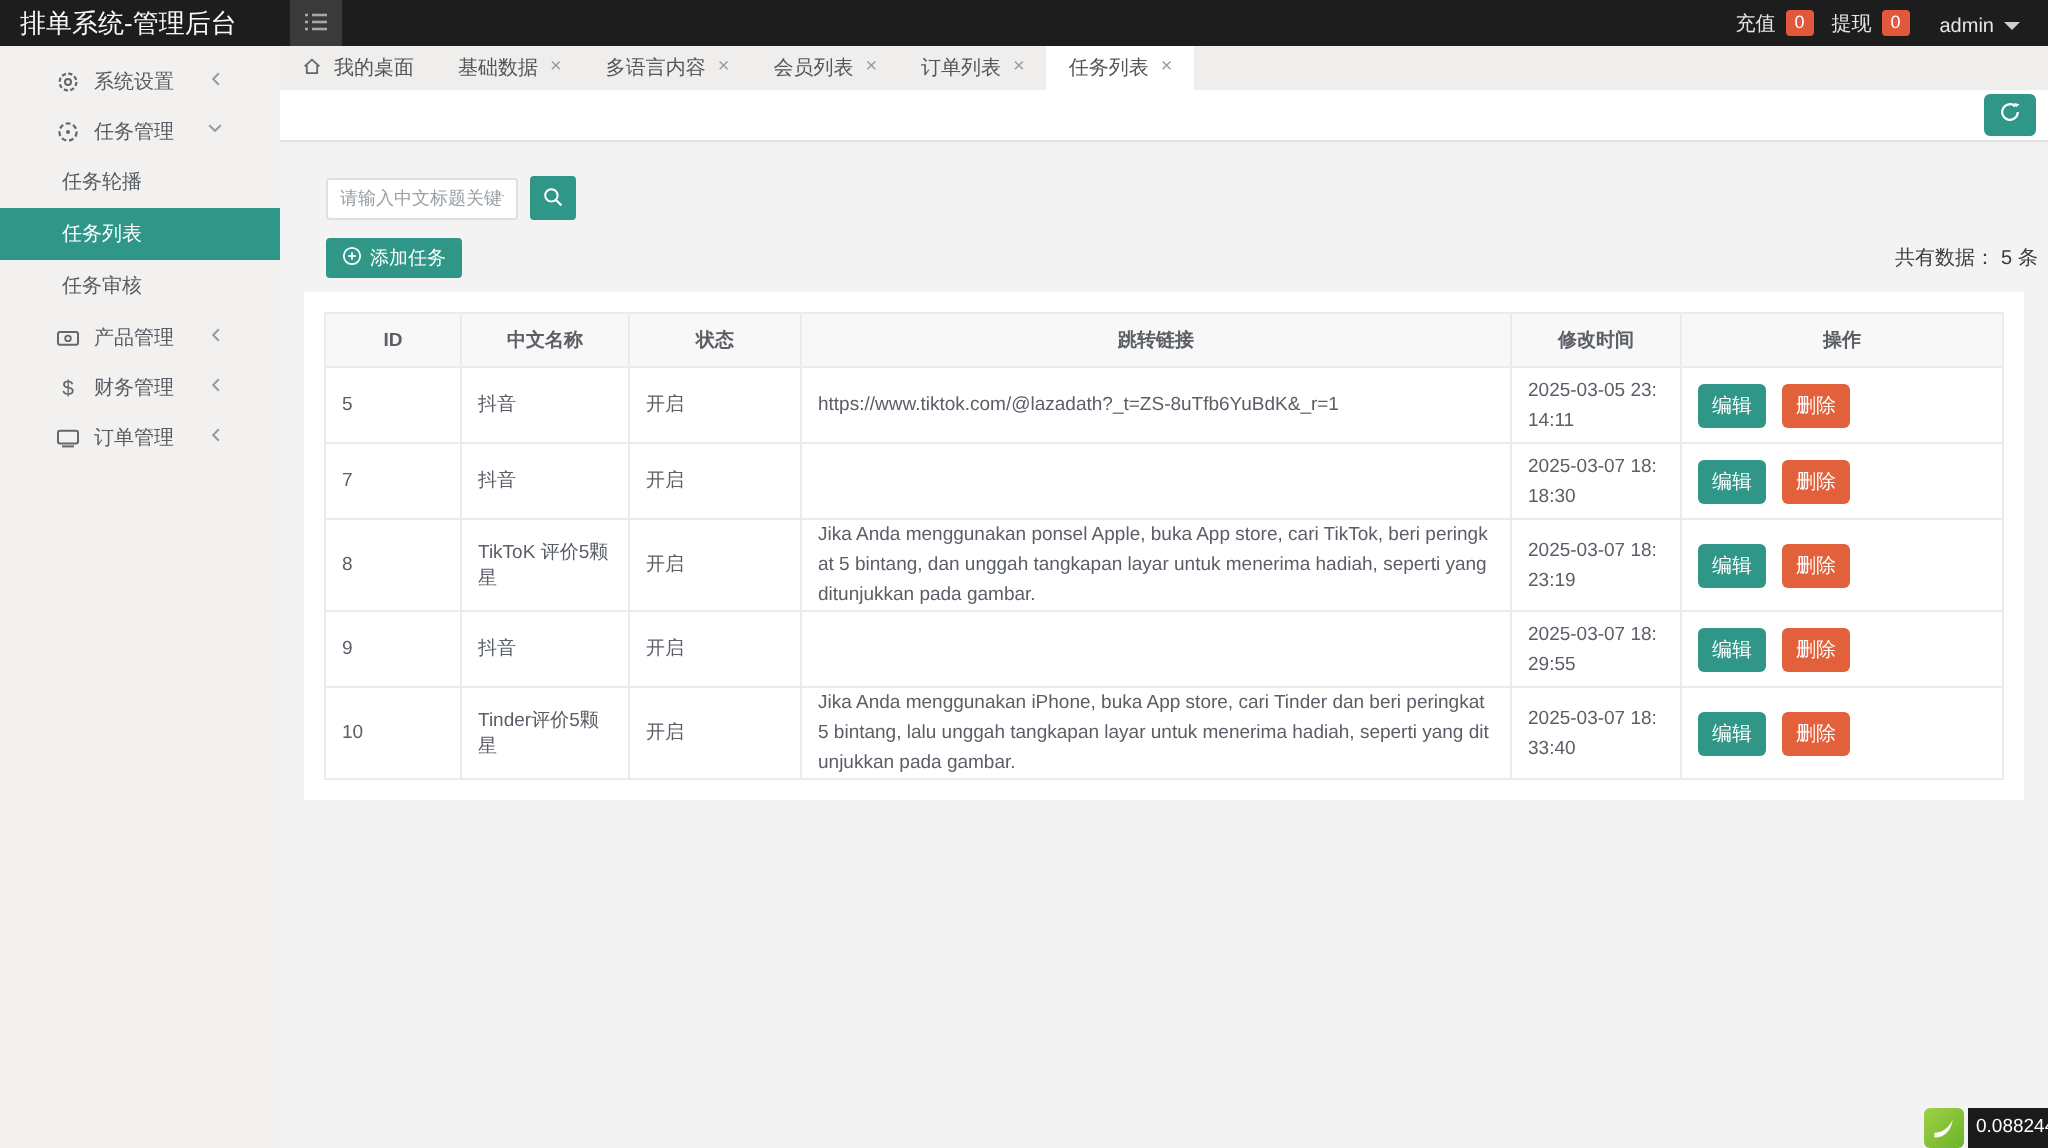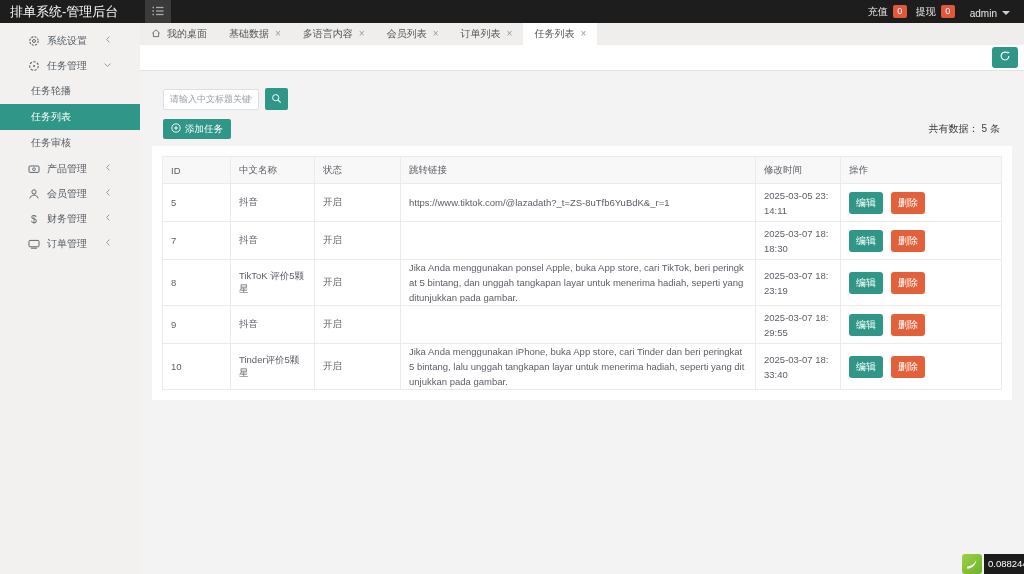--- a/index.html
+++ b/index.html
@@ -36,29 +36,29 @@
   
   .subbar { position:absolute; top:45px; left:140px; right:0; height:26px; background:#fff; border-bottom:1px solid #e3e3e3; z-index:9; }
   .refresh-btn { position:absolute; right:6px; top:2px; width:26px; height:21px; background:#2f9688; border:none; border-radius:3px; display:flex; align-items:center; justify-content:center; cursor:pointer; }
 
   
   .content { position:absolute; top:71px; left:140px; right:0; bottom:0; background:#f3f3f4; }
   .search-row { margin:17px 0 0 23px; display:flex; align-items:center; gap:6px; }
   .search-input { width:96px; height:21px; border:1px solid #dcdfe6; border-radius:2px; background:#fff; padding:0 6px; font-size:9px; color:#555; font-family:"Liberation Sans", sans-serif; }
   .search-input::placeholder { color:#9aa0a6; }
   .search-btn { width:23px; height:22px; background:#2f9688; border:none; border-radius:2px; display:flex; align-items:center; justify-content:center; cursor:pointer; }
-  .add-row { margin:9px 20px 0 23px; display:flex; align-items:center; }
+  .add-row { margin:9px 1px 0 23px; display:flex; align-items:center; }
   .add-btn { height:20px; padding:0 8px; background:#2f9688; border:none; border-radius:2px; color:#fff; font-size:9.5px; display:flex; align-items:center; gap:4px; cursor:pointer; font-family:"Liberation Sans", sans-serif; }
   .total { margin-left:auto; font-size:10px; color:#3c3c3c; padding-right:4px; }
   .total .cnt { margin:0 3px; }
 
   .panel { margin:7px 12px 0 12px; background:#fff; padding:10px; }
   table.data { width:100%; border-collapse:collapse; table-layout:fixed; font-size:9.5px; color:#5a5e66; }
   table.data th, table.data td { border:1px solid #ebebeb; padding:0 8px; text-align:left; vertical-align:middle; overflow:hidden; }
-  table.data th { background:#f8f8f9; height:27px; font-weight:normal; color:#5c6066; }
+  table.data th { background:#f8f8f9; height:27px; font-weight:bold; color:#5c6066;text-align:center; }
   table.data td { height:38px; }
   td.link-cell { word-break:break-all; line-height:15px; padding:5px 8px; }
   td.time-cell { word-break:break-all; line-height:15px; padding:4px 8px; }
   .btn { border:none; border-radius:3px; color:#fff; font-size:10px; padding:4px 7px; margin-right:8px; cursor:pointer; font-family:"Liberation Sans", sans-serif; }
   .btn.edit { background:#2f9688; }
   .btn.del { background:#e2613a; }
 
   
   .debug-widget { position:absolute; right:0; bottom:0; display:flex; align-items:flex-end; z-index:40; }
   .debug-icon { width:20px; height:20px; border-radius:3px; background:linear-gradient(135deg,#9ed145,#6cb32b); margin-right:2px; display:flex; align-items:center; justify-content:center; cursor:pointer; }
@@ -146,32 +146,20 @@
             <rect x="1" y="3" width="10" height="6.4" rx="1" fill="none" stroke="#60676d" stroke-width="1"></rect>
             <circle cx="6" cy="6.2" r="1.4" fill="none" stroke="#60676d" stroke-width="0.9"></circle>
           </svg>
       </span>
       <span class="mi-label">产品管理</span>
       <span><svg width="8" height="9" viewBox="0 0 8 9">
             <path d="M5.4 1.6 L2.6 4.5 L5.4 7.4" fill="none" stroke="#9a9a9a" stroke-width="1"></path>
           </svg></span>
     </div>
 
-    <div class="menu-item">
-      <span class="mi-icon">
-        <svg width="12" height="12" viewBox="0 0 12 12">
-            <circle cx="6" cy="3.9" r="2.1" fill="none" stroke="#60676d" stroke-width="1"></circle>
-            <path d="M1.8 10.4 C2.5 8.2 4.1 7.1 6 7.1 C7.9 7.1 9.5 8.2 10.2 10.4" fill="none" stroke="#60676d" stroke-width="1"></path>
-          </svg>
-      </span>
-      <span class="mi-label">会员管理</span>
-      <span><svg width="8" height="9" viewBox="0 0 8 9">
-            <path d="M5.4 1.6 L2.6 4.5 L5.4 7.4" fill="none" stroke="#9a9a9a" stroke-width="1"></path>
-          </svg></span>
-    </div>
 
     <div class="menu-item">
       <span class="mi-icon">
         <svg width="12" height="12" viewBox="0 0 12 12">
             <text x="6" y="9.6" font-size="10.5" text-anchor="middle" fill="#60676d" font-family="Liberation Sans, sans-serif">$</text>
           </svg>
       </span>
       <span class="mi-label">财务管理</span>
       <span><svg width="8" height="9" viewBox="0 0 8 9">
             <path d="M5.4 1.6 L2.6 4.5 L5.4 7.4" fill="none" stroke="#9a9a9a" stroke-width="1"></path>

